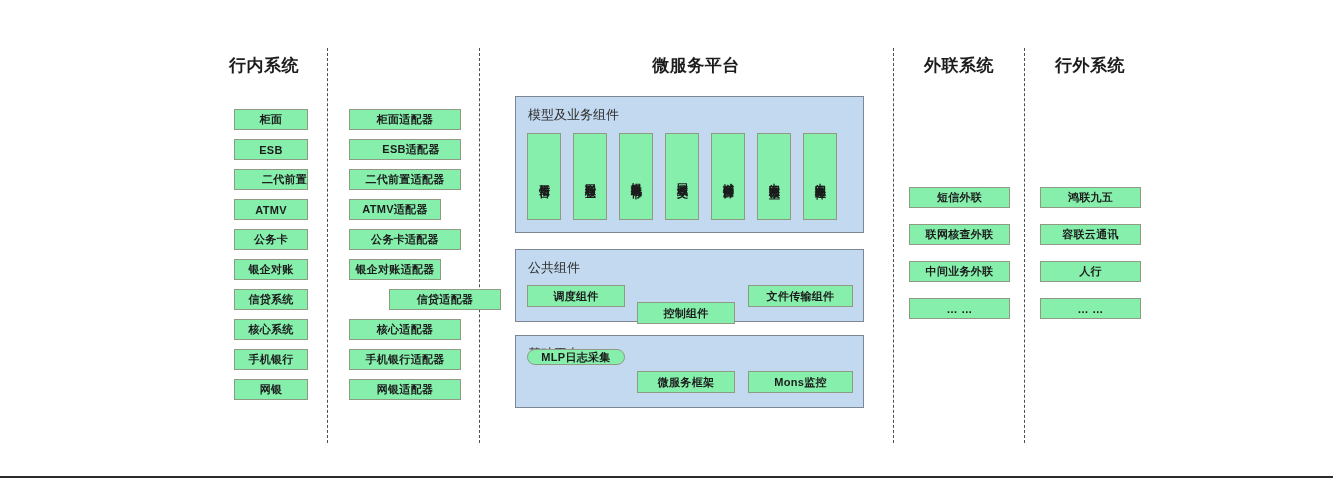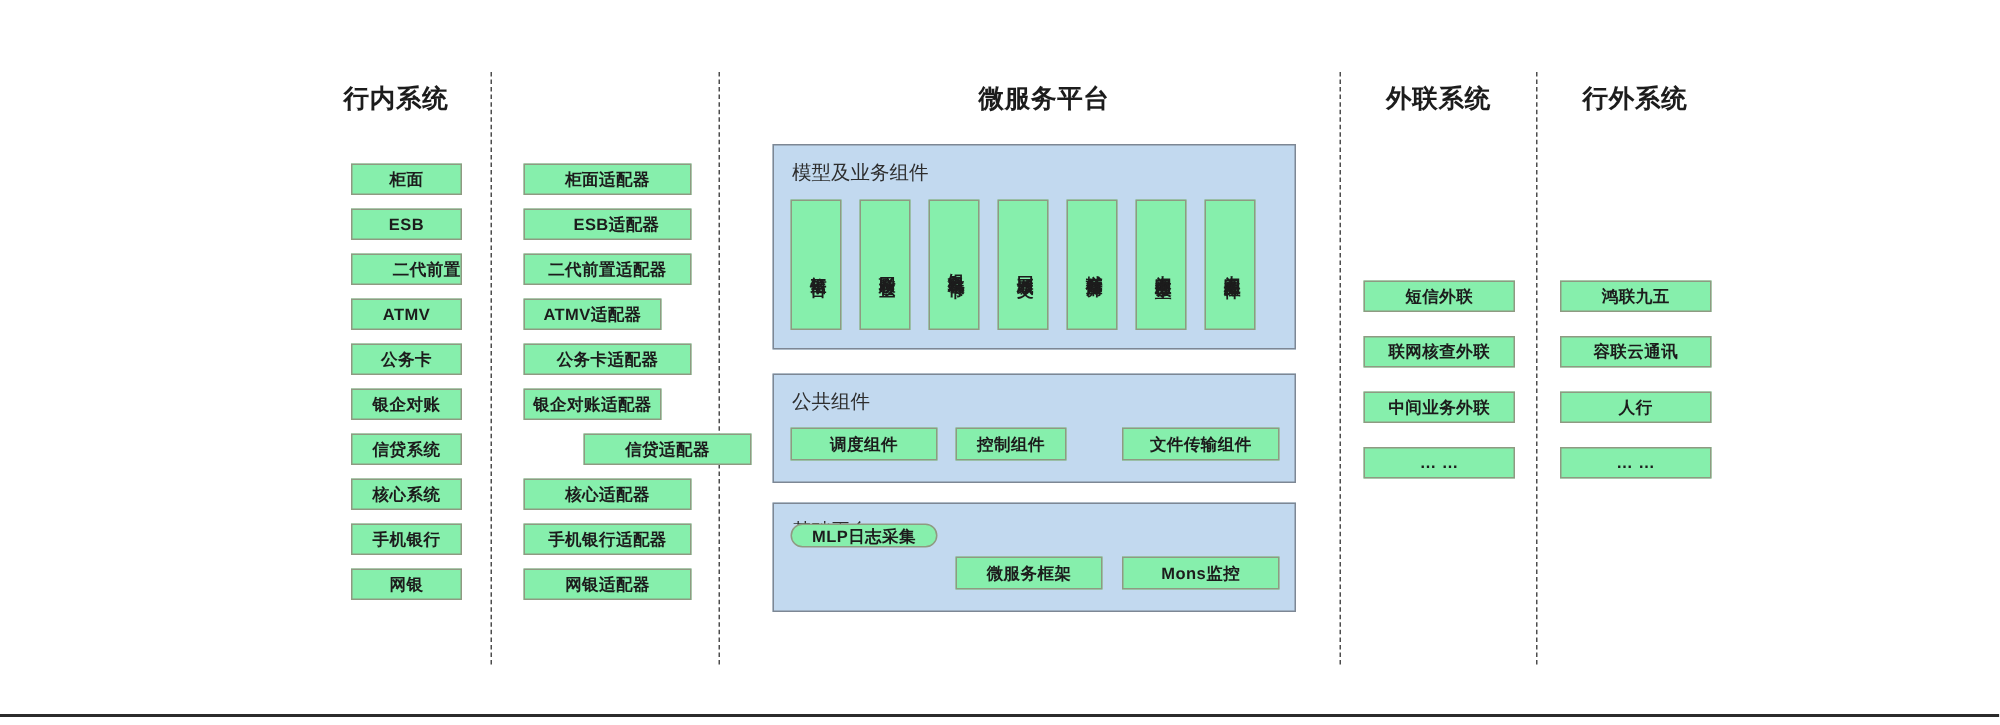--- a/index.html
+++ b/index.html
@@ -144,21 +144,21 @@
   <div class="node vertical" style="left:665px; top:133px; width:34px; height:87px;">同城票交</div>
   <div class="node vertical" style="left:711px; top:133px; width:34px; height:87px;">城商行清算</div>
   <div class="node vertical" style="left:757px; top:133px; width:34px; height:87px;">中间业务模型</div>
   <div class="node vertical" style="left:803px; top:133px; width:34px; height:87px;">中间业务组件</div>
 
   <div class="panel" style="left:515px; top:249px; width:349px; height:73px;">
     <div class="panel-title">公共组件</div>
   </div>
 
   <div class="node" style="left:527px; top:285px; width:98px; height:22px;">调度组件</div>
-  <div class="node" style="left:637px; top:285px; width:74px; height:22px;">控制组件</div>
+  <div class="node" style="left:637px; top:302px; width:98px; height:22px;">控制组件</div>
   <div class="node" style="left:748px; top:285px; width:105px; height:22px;">文件传输组件</div>
 
   <div class="panel" style="left:515px; top:335px; width:349px; height:73px;">
     <div class="panel-title">基础平台</div>
   </div>
 
   <div class="node" style="left:527px; top:349px; width:98px; height:16px;border-radius:10px;">MLP日志采集</div>
   <div class="node" style="left:637px; top:371px; width:98px; height:22px;">微服务框架</div>
   <div class="node" style="left:748px; top:371px; width:105px; height:22px;">Mons监控</div>
 

